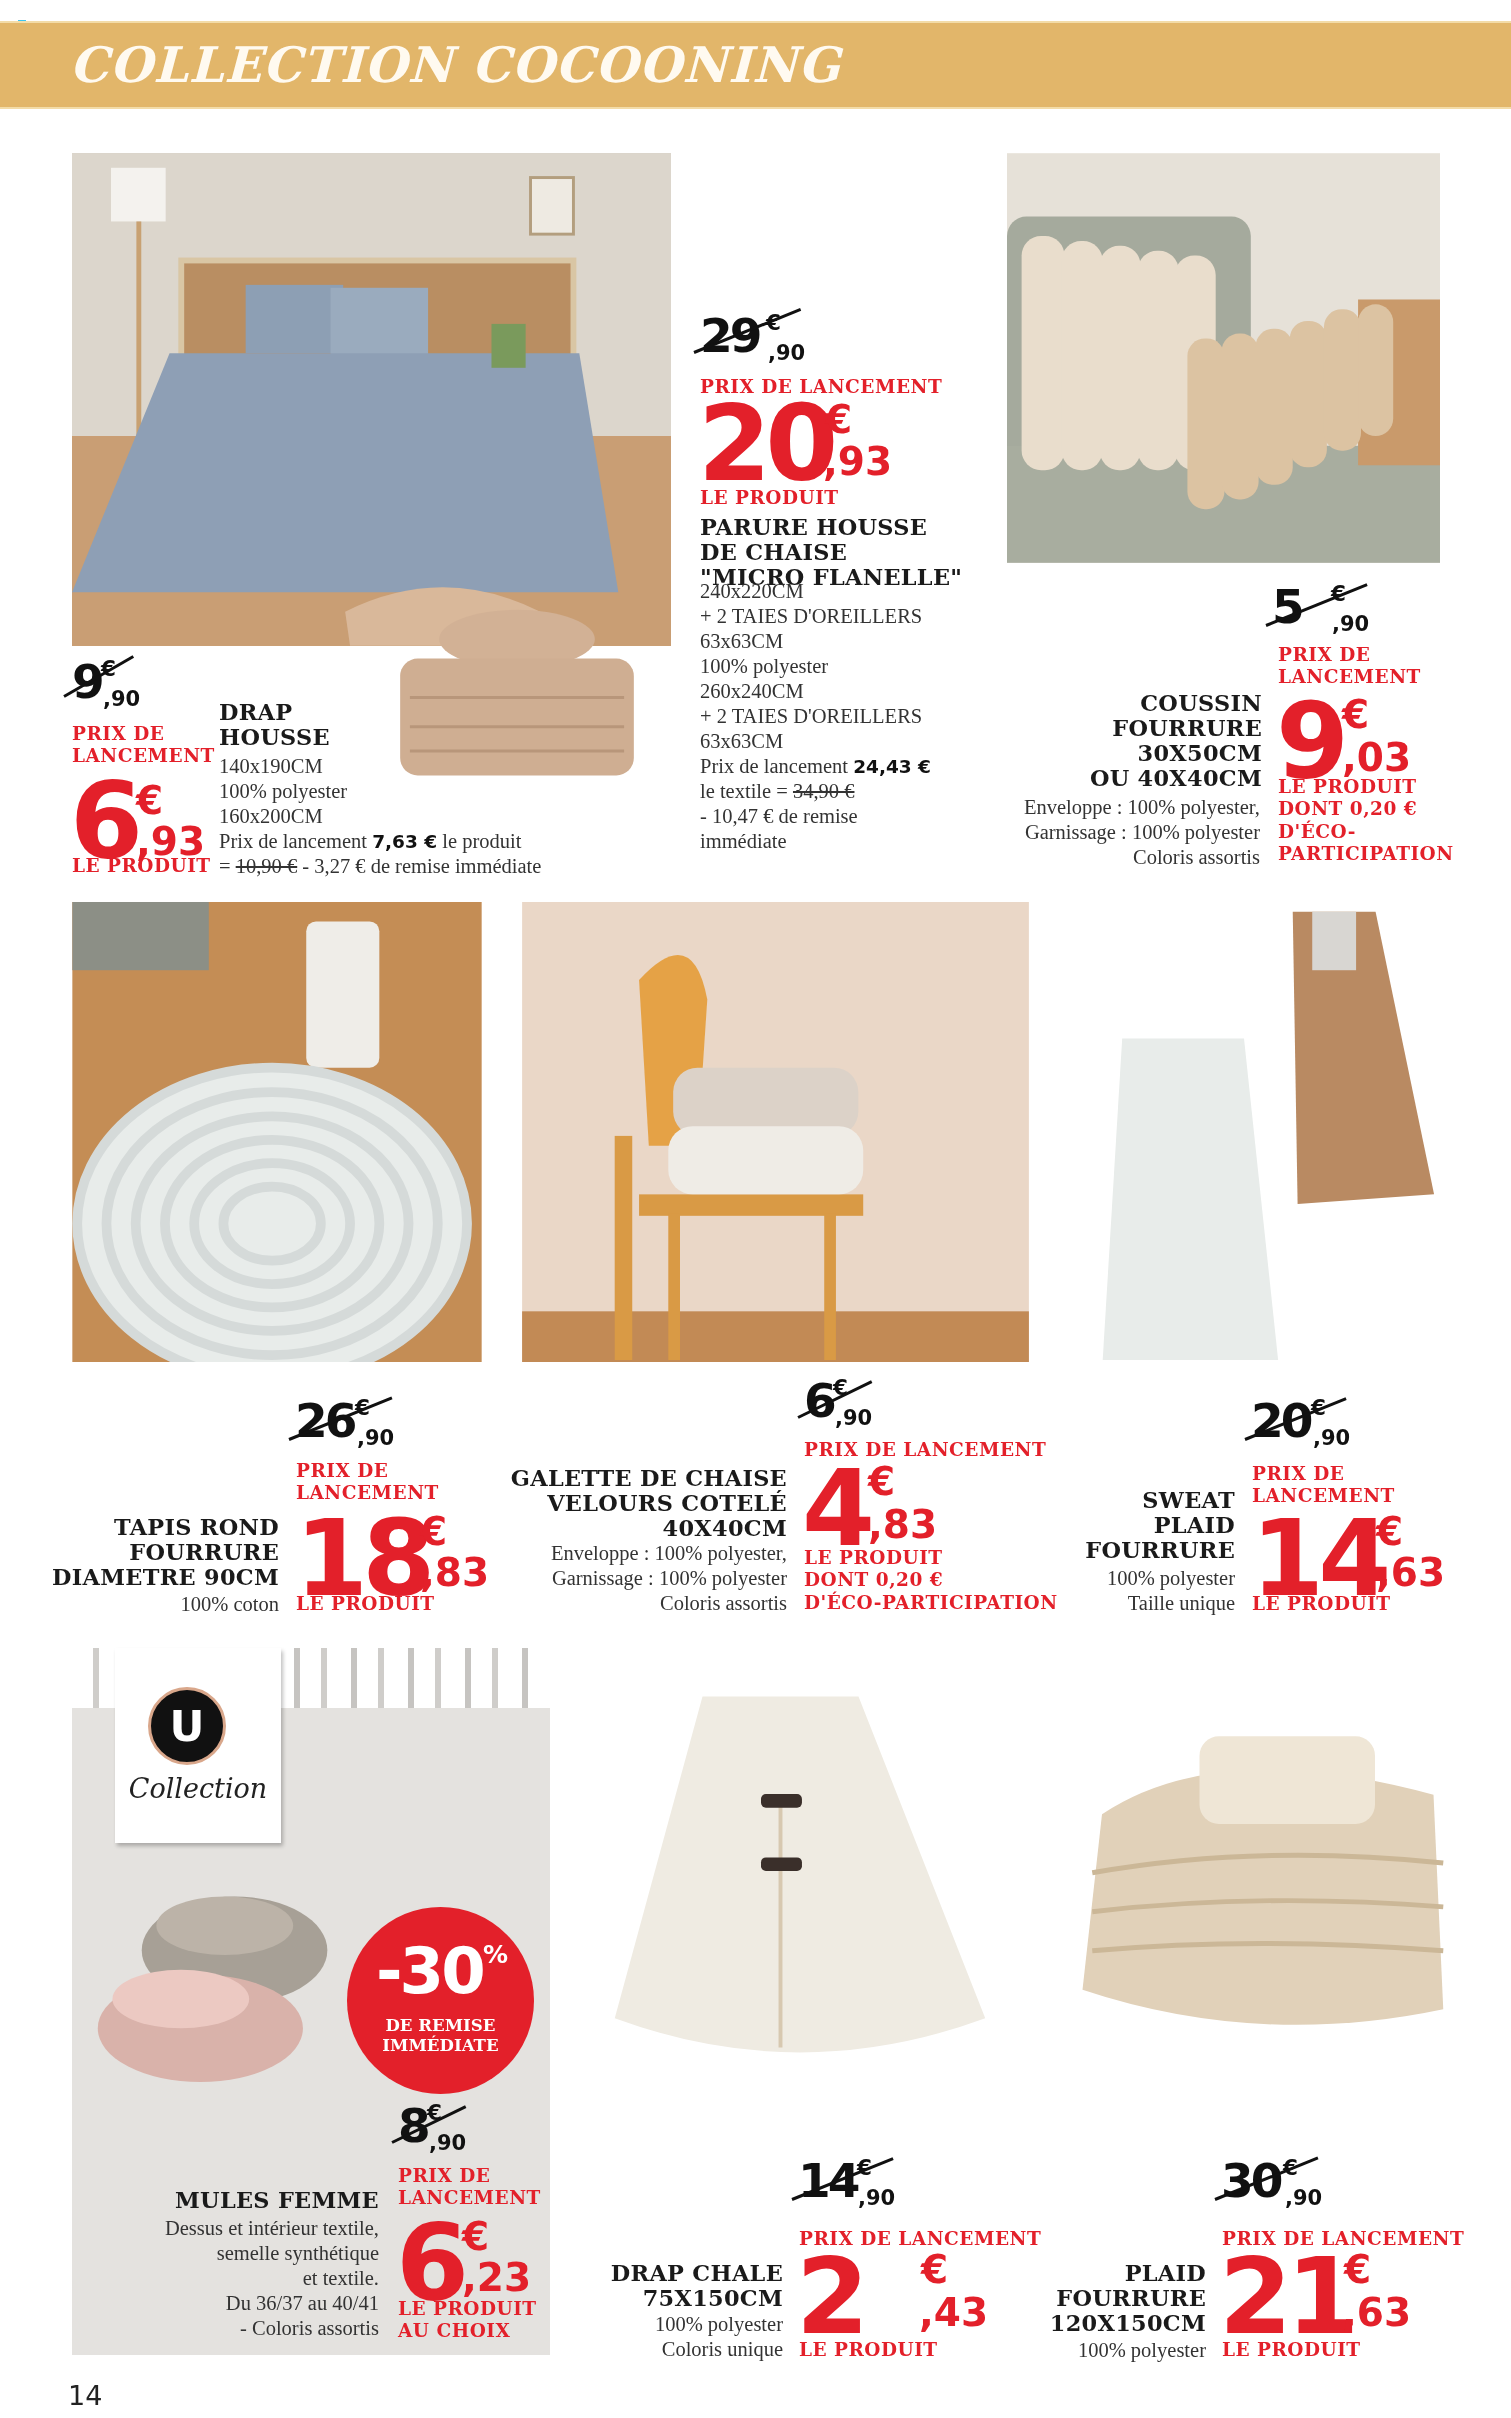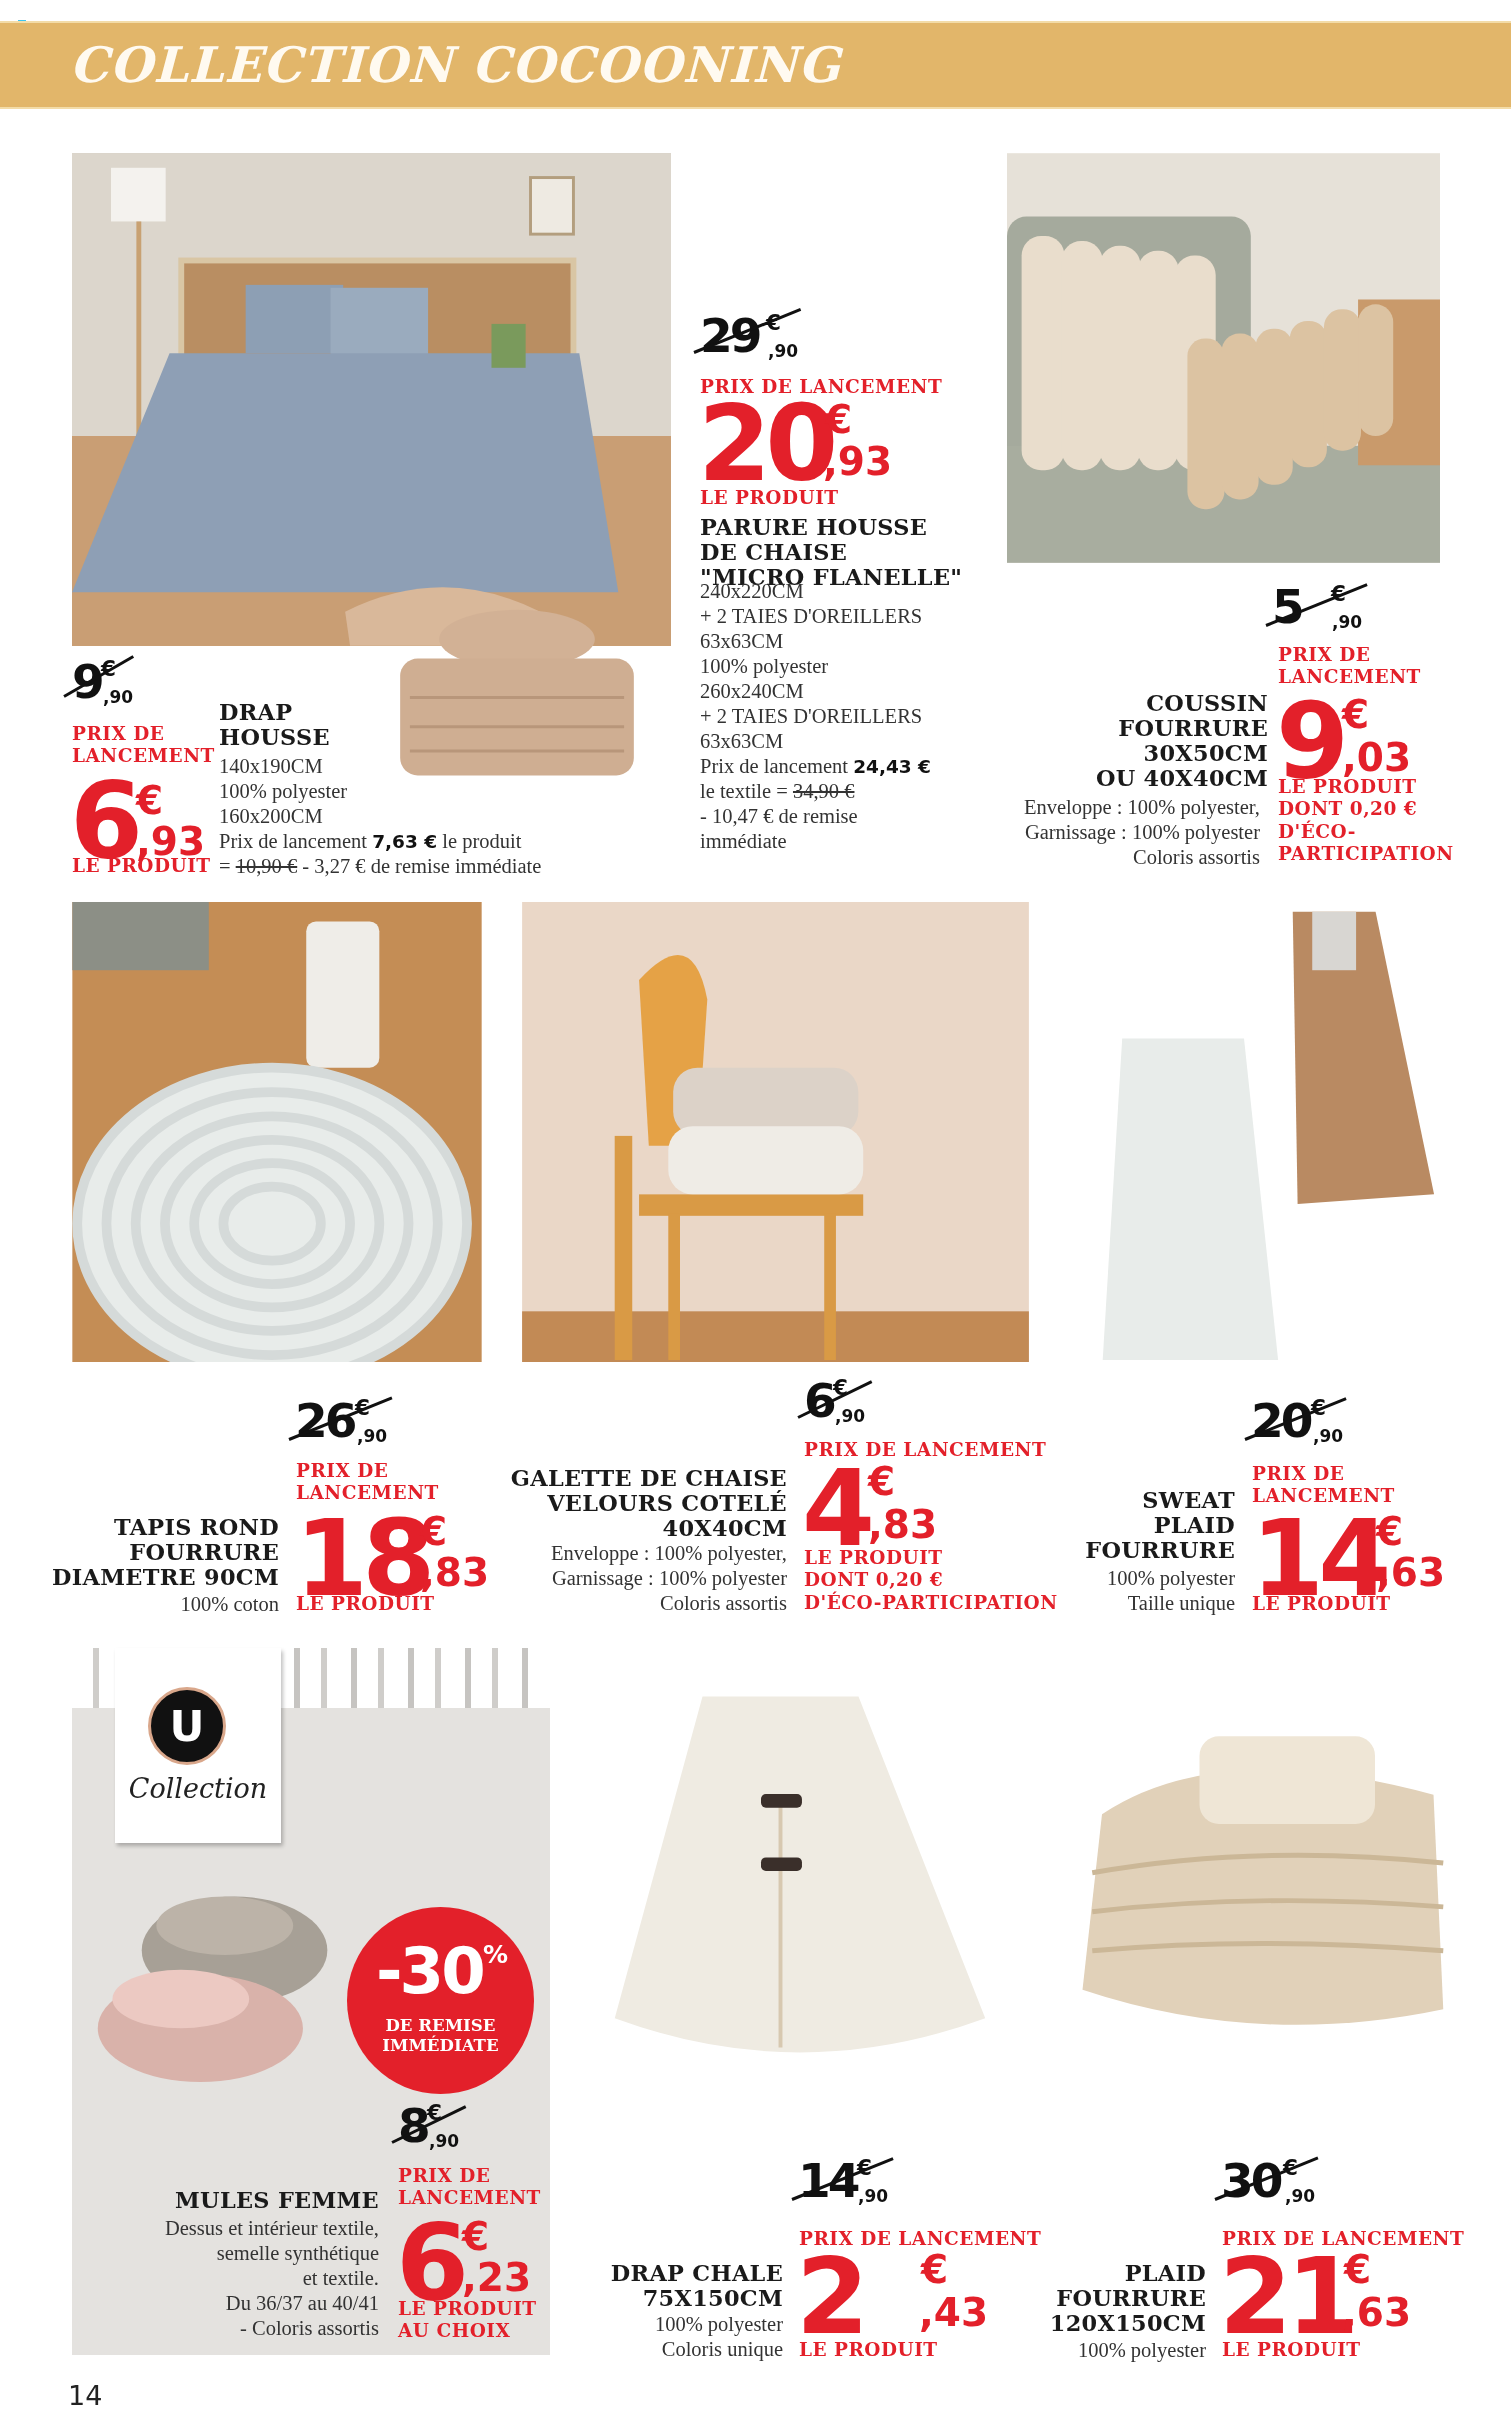--- a/index.html
+++ b/index.html
@@ -6,21 +6,21 @@
   html,body{width:1512px;height:2419px;background:#fff;overflow:hidden}
   body{position:relative;font-family:"DejaVu Serif",serif;color:#1a1a1a}
   .abs{position:absolute}
   .banner{left:0;top:20.5px;width:1512px;height:88px;background:#e2b66a;border-top:2px solid #f3dca8;border-bottom:2px solid #f3dca8}
   .banner-title{position:absolute;left:74px;top:13.7px;font-family:"DejaVu Serif",serif;font-weight:900;font-size:49px;letter-spacing:1px;color:#fffaf0;white-space:nowrap;font-style:italic;transform:skewX(-4deg)}
   .reg-mark{left:17.6px;top:19.5px;width:8.8px;height:9.8px;background:linear-gradient(#3bc6f0 0 30%,#fff 30% 40%,#d6338c 40% 60%,#fff 60% 70%,#111 70%)}
   .photo{overflow:hidden}
   .old-price{font-family:"DejaVu Sans",sans-serif;font-weight:900;color:#111;white-space:nowrap;position:absolute}
   .old-price .int{font-size:47px;letter-spacing:-2.9px;line-height:1}
   .old-price .sup{position:absolute;font-size:21.5px;font-weight:700}
-  .old-price .cents{position:absolute;font-size:17px;font-weight:800}
+  .old-price .cents{position:absolute;font-size:21px;font-weight:800}
   .old-price .strike{position:absolute;height:2.9px;background:#111;transform-origin:left center}
   .red-label{font-family:"DejaVu Serif",serif;font-weight:900;color:#e3202a;font-size:18.5px;line-height:22.4px;letter-spacing:0.5px;white-space:nowrap;position:absolute}
   .big-price{position:absolute;font-family:"DejaVu Sans",sans-serif;font-weight:900;color:#e3202a;white-space:nowrap}
   .big-price .int{font-size:105px;letter-spacing:-5.9px;line-height:1;display:inline-block}
   .big-price .euro{position:absolute;font-size:39px;font-weight:900}
   .big-price .cents{position:absolute;font-size:39px;font-weight:900}
   .pname{position:absolute;font-family:"DejaVu Serif",serif;font-weight:900;font-size:22.4px;line-height:25px;color:#1a1a1a;white-space:nowrap;letter-spacing:0.3px}
   .desc{position:absolute;font-family:"Liberation Serif",serif;font-size:20.5px;line-height:25px;color:#333;white-space:nowrap}
   .right{text-align:right}
   .desc b{font-family:"DejaVu Sans",sans-serif;font-weight:900;color:#111;font-size:18.5px}
@@ -168,21 +168,21 @@
   <span class="int">9</span>
   <span class="euro" style="left:66px;top:2px">€</span>
   <span class="cents" style="left:66px;top:45px">,03</span>
 </div>
 <div class="red-label" style="left:1278px;top:776px">
   <div>LE PRODUIT</div>
   <div>DONT 0,20 €</div>
   <div>D'ÉCO-</div>
   <div>PARTICIPATION</div>
 </div>
-<div class="pname right" style="right:244px;top:691px">
+<div class="pname right" style="right:250px;top:691px">
   <div>COUSSIN</div>
   <div>FOURRURE</div>
   <div>30X50CM</div>
   <div>OU 40X40CM</div>
 </div>
 <div class="desc right" style="right:252px;top:795px">
   <div>Enveloppe : 100% polyester,</div>
   <div>Garnissage : 100% polyester</div>
   <div>Coloris assortis</div>
 </div>

